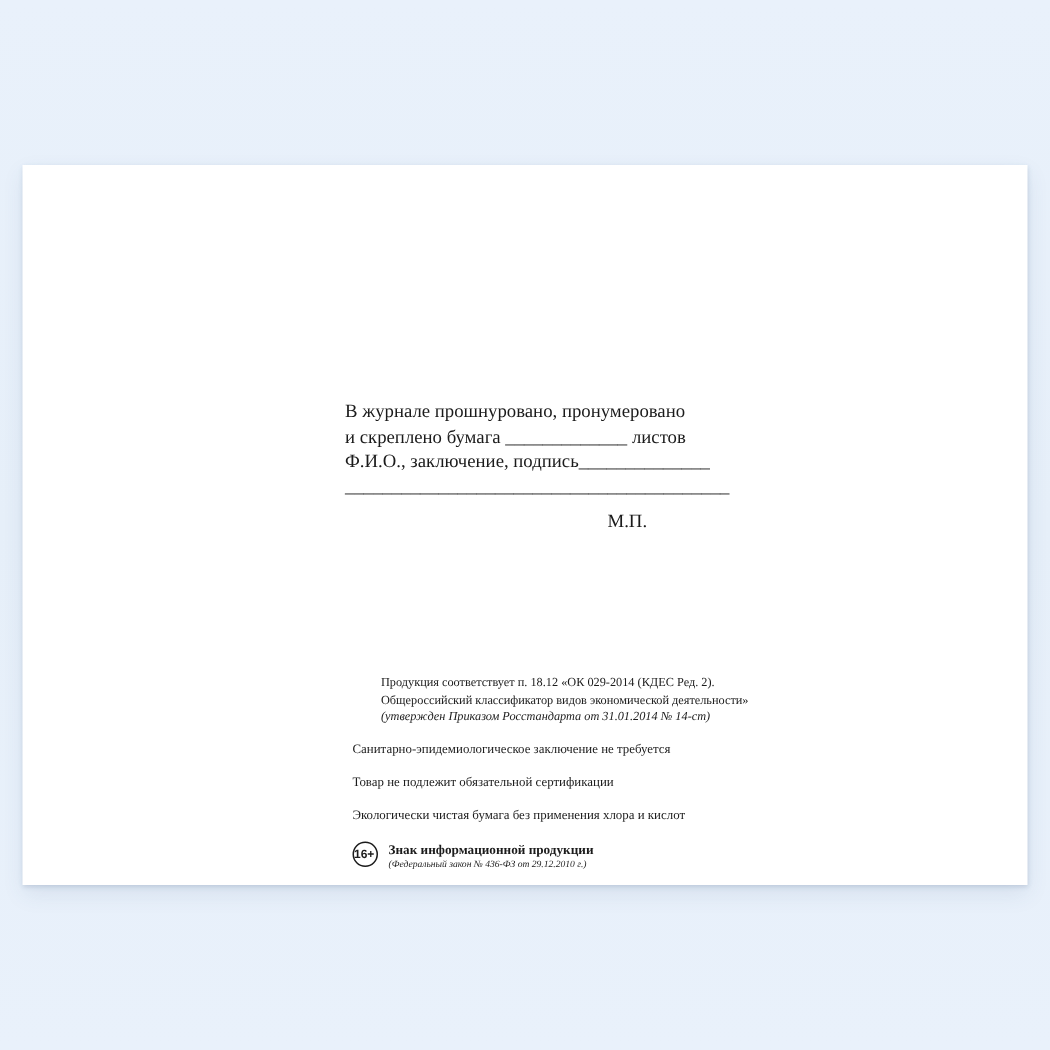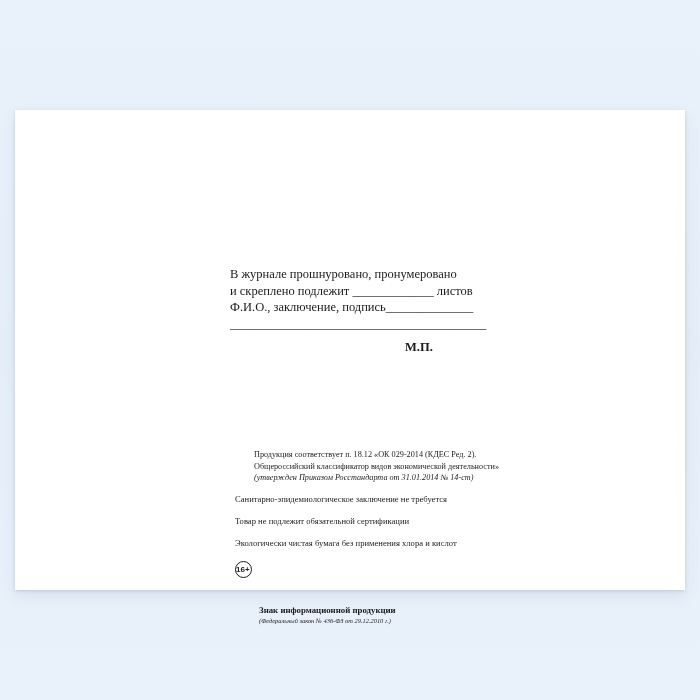--- a/index.html
+++ b/index.html
@@ -48,21 +48,20 @@
   }
   .block-top .ln {
     white-space: nowrap;
   }
   .mp {
     position: absolute;
     left: 190px;
     top: 216px;
     font-size: 12.5px;
     color: #1b1b1b;
-    font-weight: bold;
   }
   .block-bottom {
     position: absolute;
     left: 15px;
     top: 325px;
     width: 360px;
     color: #1b1b1b;
   }
   .bb-line {
     font-size: 8.2px;
@@ -109,40 +108,39 @@
     left: 29px;
     top: 0px;
   }
   .sign-title {
     font-size: 8.8px;
     font-weight: bold;
     line-height: 12px;
     white-space: nowrap;
     color: #1b1b1b;
     font-family: "Liberation Serif", serif;
-    margin-top: 44px;
   }
   .sign-sub {
     font-size: 6.4px;
     font-style: italic;
     line-height: 9px;
     white-space: nowrap;
     color: #1b1b1b;
   }
 </style>
 </head>
 <body>
 
 <div id="stage">
   <div id="page">
     <div id="content">
 
       <div class="block-top">
         <div class="ln">В журнале прошнуровано, пронумеровано</div>
-        <div class="ln">и скреплено подлежит _____________ листов</div>
+        <div class="ln">и скреплено бумага _____________ листов</div>
         <div class="ln">Ф.И.О., заключение, подпись______________</div>
         <div class="ln">_________________________________________</div>
       </div>
 
       <div class="mp">М.П.</div>
 
       <div class="block-bottom">
         <div class="bb-line">Продукция соответствует п. 18.12 «ОК 029-2014 (КДЕС Ред. 2).</div>
         <div class="bb-line">Общероссийский классификатор видов экономической деятельности»</div>
         <div class="bb-line ital">(утвержден Приказом Росстандарта от 31.01.2014 № 14-ст)</div>

